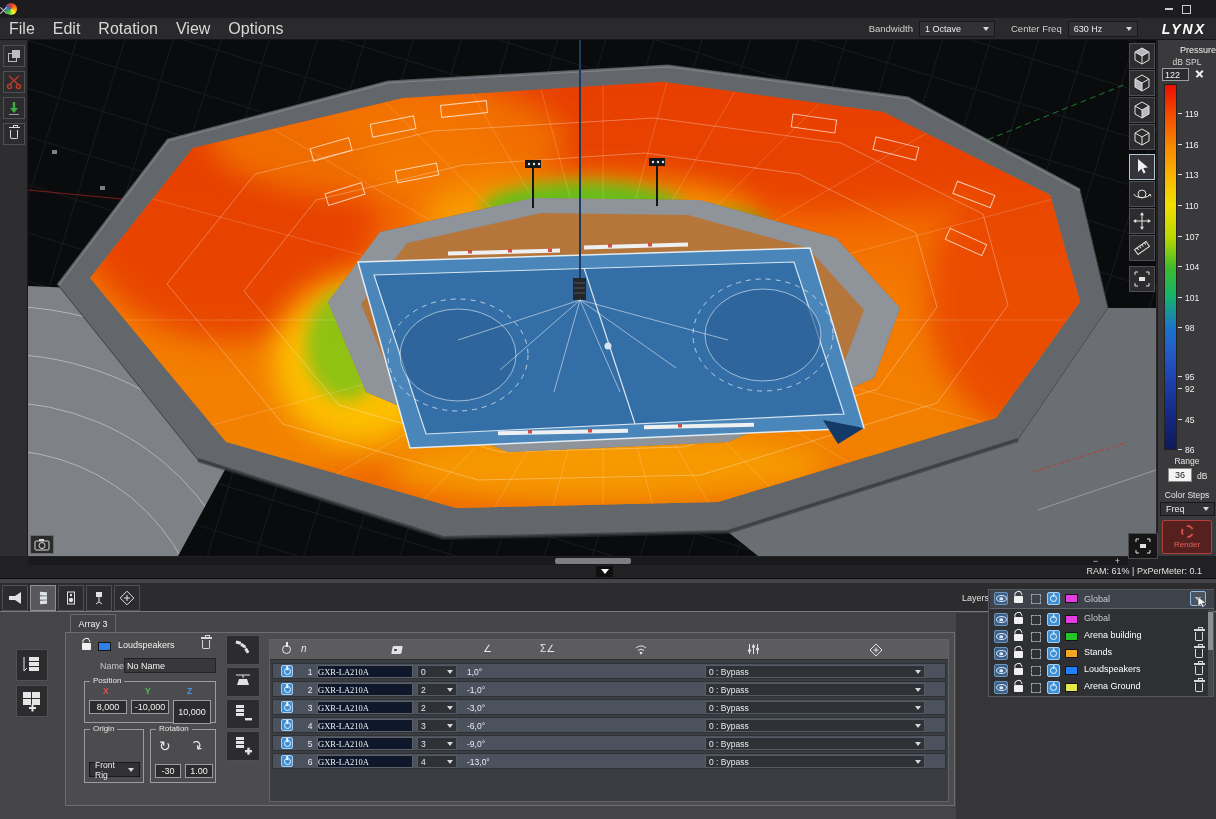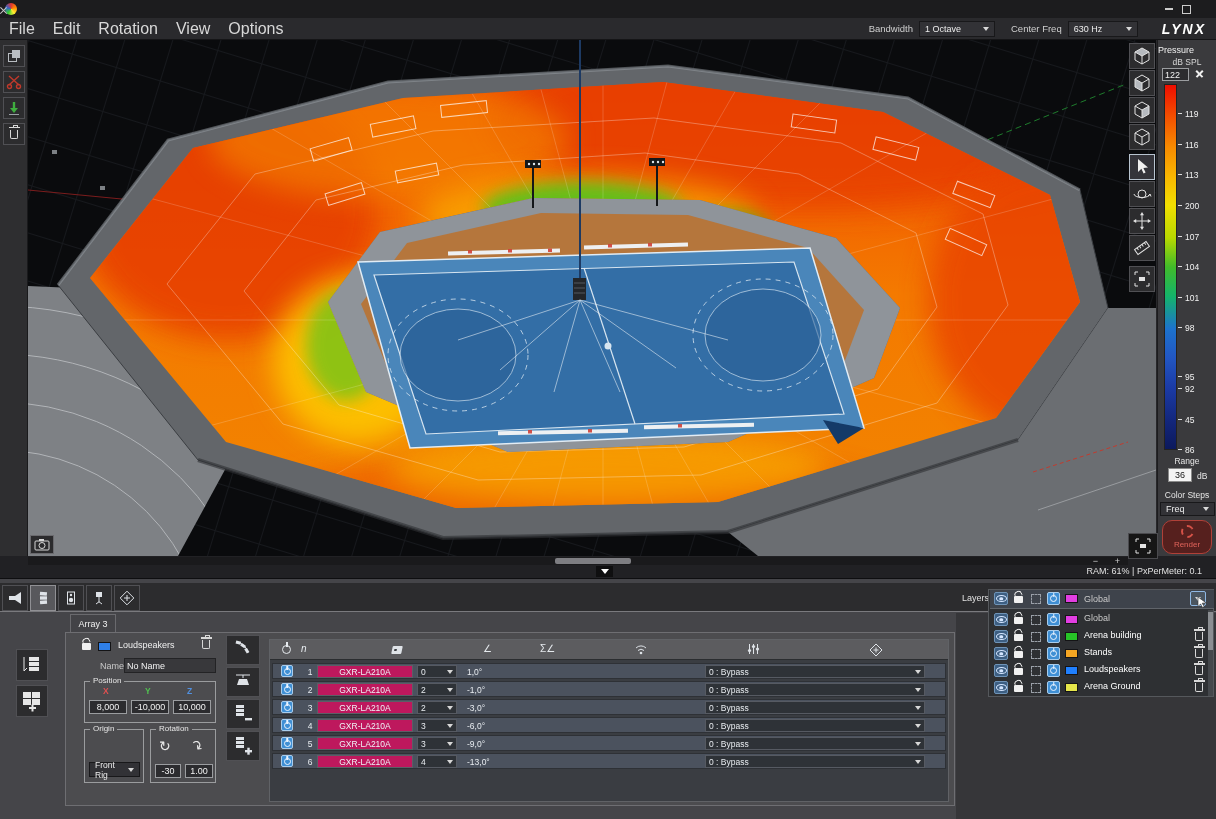--- a/index.html
+++ b/index.html
@@ -27,30 +27,30 @@
 .btn{display:flex;align-items:center;justify-content:center;background:#2c2c2e;border:1px solid #505054;cursor:pointer}
 
 #viewport{position:absolute;left:28px;top:40px;width:1128px;height:516px;background:#0a0b0d;overflow:hidden}
 #camerabtn{position:absolute;left:2px;top:495px;width:24px;height:19px;background:#2b2b2d;border:1px solid #6a6a6e}
 
 .vtb{position:absolute;left:1129px;width:26px;height:26px;z-index:5}
 .vtb.active{border-color:#b8c4d0;background:#34343a}
 #regionbtn{position:absolute;left:1128px;top:533px;width:30px;height:26px;background:#161616;border:1px solid #4a4a4e;z-index:5}
 
 #legend{position:absolute;left:1157px;top:40px;width:59px;height:516px;background:#3a3a3d;border-left:1px solid #1c1c1e;font-size:8.5px}
-#legend .ttl{position:absolute;top:5px;width:100%;text-align:left;color:#f0f0f0;font-size:9px}
+#legend .ttl{position:absolute;top:5px;width:100%;text-align:right;color:#f0f0f0;font-size:9px}
 #legend .unit{position:absolute;top:17px;width:100%;text-align:center;color:#d8d8d8}
 #gbar{position:absolute;left:6px;top:44px;width:13px;height:366px;border:1px solid #222;background:linear-gradient(180deg,#ee0d00 0%,#f34a00 8%,#f78a00 17%,#f9b600 25%,#f2df00 33%,#b8d900 42%,#41bb2a 50%,#14b46a 58%,#1d72cd 67%,#2256c2 75%,#1b3ba6 83%,#13277d 92%,#0c195c 100%)}
 .tick{position:absolute;left:27px;font-size:8.5px;color:#f2f2f2}
 .tick::before{content:"";position:absolute;left:-7px;top:4px;width:4px;height:1px;background:#ddd}
 .inp{background:#2c2c2f;border:1px solid #9b9da0;color:#f2f2f2;font-size:9px;padding:0 2px;font-family:inherit}
 .xbtn{position:relative;width:12px;height:12px;cursor:pointer}
 .xbtn::before,.xbtn::after{content:"";position:absolute;left:1px;top:5px;width:9px;height:1.6px;background:#f0f0f0}
 .xbtn::before{transform:rotate(45deg)}.xbtn::after{transform:rotate(-45deg)}
-#renderbtn{position:absolute;left:4px;top:480px;width:50px;height:34px;background:#56201e;border:1px solid #b04038;border-radius:10px;display:flex;flex-direction:column;align-items:center;justify-content:center;gap:2px;cursor:pointer}
+#renderbtn{position:absolute;left:4px;top:480px;width:50px;height:34px;background:#56201e;border:1px solid #b04038;border-radius:2px;display:flex;flex-direction:column;align-items:center;justify-content:center;gap:2px;cursor:pointer}
 #renderbtn .ring{width:13px;height:13px;border-radius:50%;border:2.5px dashed #d65248}
 #renderbtn .lbl{font-size:8px;color:#e0635a}
 
 #bstrip{position:absolute;left:0;top:556px;width:1216px;height:22px;background:#212124}
 #hscroll{position:absolute;left:28px;top:1px;width:1100px;height:8px;background:#1a1a1c}
 #hthumb{position:absolute;left:527px;top:1px;width:76px;height:6px;background:#7e7e82;border-radius:2px}
 .hsbtn{position:absolute;top:0;color:#cfcfcf;font-size:9px;line-height:8px;cursor:pointer}
 #collapsebtn{position:absolute;left:596px;top:10px;width:17px;height:11px;background:#0f0f10;display:flex;align-items:center;justify-content:center;cursor:pointer}
 #collapsebtn::after{content:"";width:0;height:0;border-left:4px solid transparent;border-right:4px solid transparent;border-top:5px solid #fff}
 #status{position:absolute;right:14px;top:10px;font-size:9px;color:#e0e0e0}
@@ -84,21 +84,21 @@
 .sw{width:13px;height:9px;border:1px solid #141416}
 .tagic{width:10px;height:8px;background:#dfe3e8;transform:skewX(-12deg);border-radius:1px;position:relative}
 .tagic::after{content:"";position:absolute;left:2px;top:2.5px;width:2.5px;height:2.5px;border-radius:50%;background:#3a3d42}
 
 #stable{position:absolute;left:203px;top:6px;width:680px;height:163px;background:#3a3d42;border:1px solid #606266}
 #sthead{position:absolute;left:0;top:0;width:100%;height:20px;background:#5c5c5f;border-bottom:1px solid #2b2d30;color:#e6eaee}
 .hic{position:absolute;top:3px}
 .trow{position:absolute;left:2px;width:674px;height:16px;background:#4b525e;border:1px solid #2e3136}
 .tcell{position:absolute;font-size:8.5px;color:#e8ecf0}
 .minisel{position:absolute;display:flex;align-items:center;background:#2e3237;border:1px solid #565a62;color:#e8ecf0;font-size:8.5px;padding:0 3px;cursor:pointer}
-.mini-inp{position:absolute;background:#be185d;border:1px solid #5c5f66;color:#eef2f6;font-size:8.5px;text-align:center;font-family:Liberation Sans, sans-serif}
+.mini-inp{position:absolute;background:#0f172a;border:1px solid #5c5f66;color:#eef2f6;font-size:8.5px;font-family:Liberation Serif, serif}
 
 #layerslbl{position:absolute;left:962px;top:14px;font-size:9px;color:#e0e0e0}
 #lpanel{position:absolute;left:988px;top:10px;width:226px;height:108px;background:#2e3033;border:1px solid #55585c}
 .lrow{position:absolute;left:1px;width:218px;height:16px}
 .lhead{background:#3e434b;border-bottom:1px solid #60646a}
 .lcell{position:absolute;top:2px}
 .lname{position:absolute;left:94px;top:2px;font-size:9px;color:#fff}
 #lchev{position:absolute;left:200px;top:1px;width:16px;height:15px;border:1px solid #8fb8e4;border-radius:2px;display:flex;align-items:center;justify-content:center;cursor:pointer;background:#4a5560}
 #lscroll{position:absolute;left:219px;top:20px;width:5px;height:86px;background:#44474b}
 #lthumb{position:absolute;left:0;top:2px;width:5px;height:38px;background:#8b8e92}
@@ -379,21 +379,21 @@
 
   <div id="legend">
     <div class="ttl">Pressure</div>
     <div class="unit">dB SPL</div>
     <input class="inp" style="position: absolute; left: 4px; top: 28px; width: 27px; height: 13px;" value="122">
     <span class="xbtn" style="position:absolute;left:36px;top:28px"></span>
     <div id="gbar"></div>
     <span class="tick" style="top:69px">119</span>
     <span class="tick" style="top:100px">116</span>
     <span class="tick" style="top:130px">113</span>
-    <span class="tick" style="top:161px">200</span>
+    <span class="tick" style="top:161px">110</span>
     <span class="tick" style="top:192px">107</span>
     <span class="tick" style="top:222px">104</span>
     <span class="tick" style="top:253px">101</span>
     <span class="tick" style="top:283px">98</span>
     <span class="tick" style="top:332px">95</span>
     <span class="tick" style="top:344px">92</span>
     <span class="tick" style="top:375px">45</span>
     <span class="tick" style="top:405px">86</span>
     <div style="position:absolute;top:416px;width:100%;text-align:center;color:#e6e6e6">Range</div>
     <input style="position: absolute; left: 10px; top: 428px; width: 24px; height: 14px; background: rgb(244, 244, 244); color: rgb(22, 22, 22); border: 1px solid rgb(138, 138, 138); font-size: 9px; text-align: center; font-family: inherit;" value="36">
@@ -490,21 +490,21 @@
       <span style="position:absolute;left:34px;top:28px;font-size:9px;color:#c8c8c8">Name</span>
       <input class="inp" style="position: absolute; left: 58px; top: 25px; width: 92px; height: 15px; background: rgb(56, 56, 59); border-color: rgb(35, 35, 37);" value="No Name">
 
       <div class="fs" style="left:18px;top:48px;width:132px;height:42px">
         <span class="lg">Position</span>
         <span class="axl" style="left:18px;color:#e05050">X</span>
         <span class="axl" style="left:60px;color:#50c050">Y</span>
         <span class="axl" style="left:102px;color:#5090e0">Z</span>
         <input class="inp" style="position: absolute; left: 4px; top: 18px; width: 38px; height: 14px; text-align: center;" value="8,000">
         <input class="inp" style="position: absolute; left: 46px; top: 18px; width: 38px; height: 14px; text-align: center;" value="-10,000">
-        <input class="inp" style="position: absolute; left: 88px; top: 18px; width: 38px; height: 14px; text-align: center;" value="10,000">
+        <input class="inp" style="position: absolute; left: 88px; top: 18px; width: 38px; height: 24px; text-align: center;" value="10,000">
       </div>
 
       <div class="fs" style="left:18px;top:96px;width:60px;height:54px">
         <span class="lg">Origin</span>
         <div class="sel" style="position:absolute;left:4px;top:32px;width:51px;height:15px;font-size:8.5px">
           <span>Front Rig</span>
             <span class="cv"></span>
         </div>
       </div>
 

